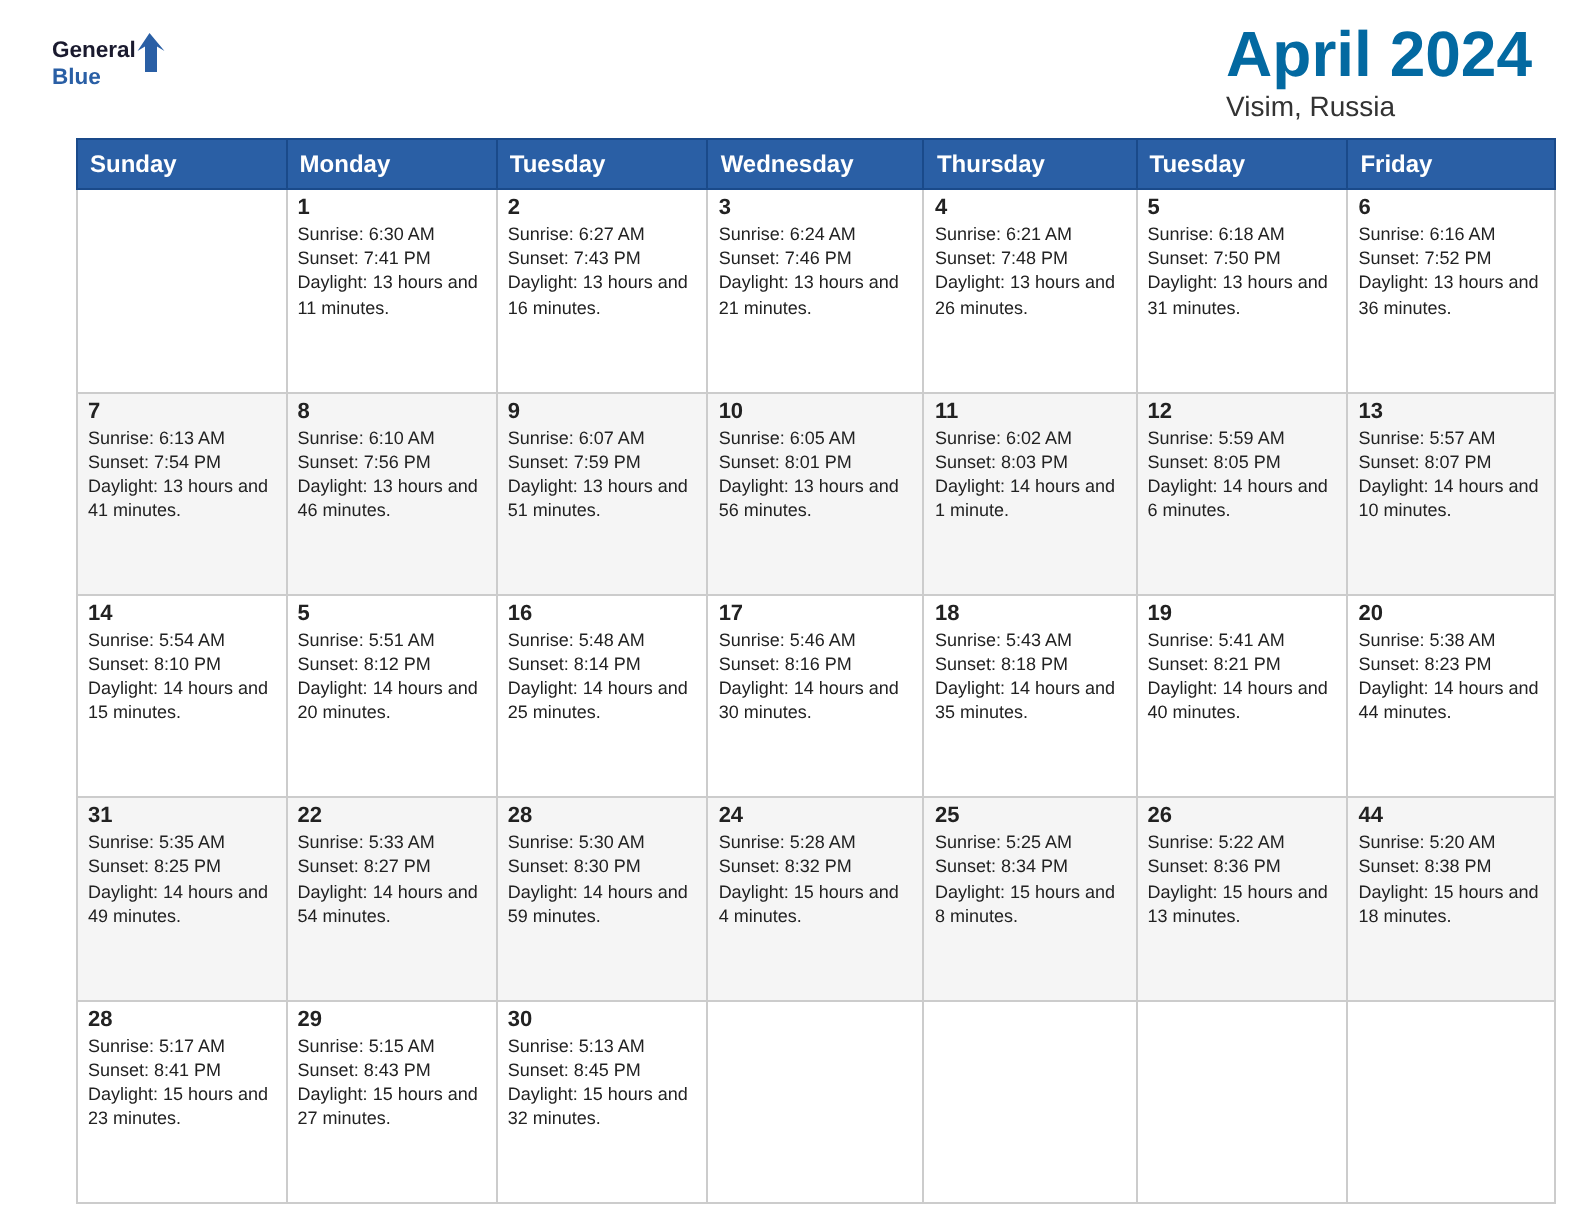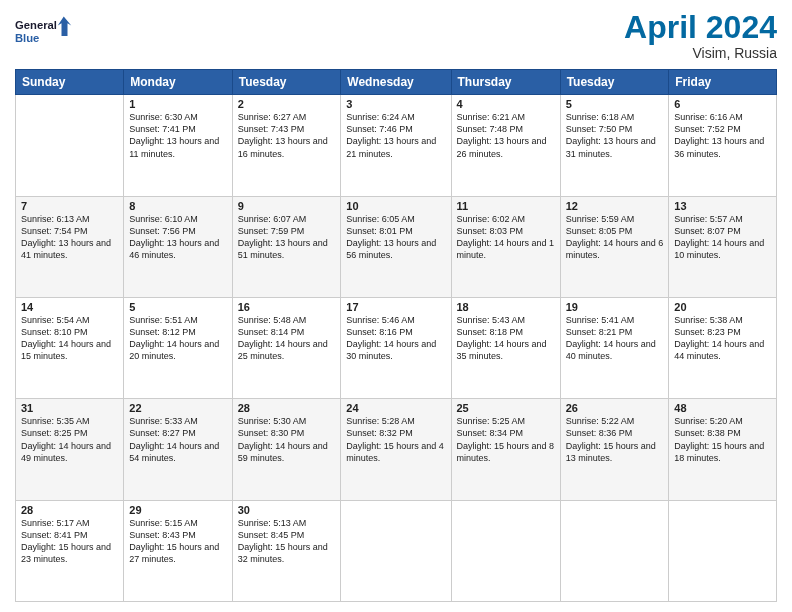--- a/index.html
+++ b/index.html
@@ -6,21 +6,21 @@
     body {
       font-family: Arial, sans-serif;
       background: #fff;
       width: 792px;
       height: 612px;
       overflow: hidden;
     }
     .page {
       width: 792px;
       height: 612px;
-      padding: 10px 15px;
+      padding: 10px 26px;
       display: flex;
       flex-direction: column;
     }
     .header {
       display: flex;
       justify-content: space-between;
       align-items: flex-start;
       margin-bottom: 8px;
     }
     .logo {
@@ -33,26 +33,27 @@
     }
     .month-title {
       font-size: 32px;
       font-weight: bold;
       color: #0369a1;
       line-height: 1.1;
     }
     .location {
       font-size: 14px;
       color: #333;
-      text-align: right;
+      text-align: left;
     }
     .calendar {
       width: 100%;
       border-collapse: collapse;
       flex: 1;
+      margin-left: 12px;
     }
     .calendar th {
       background: #2a5fa5;
       color: #fff;
       font-size: 12px;
       font-weight: bold;
       text-align: left;
       padding: 5px 6px;
       border: 1px solid #1a4a8a;
     }
@@ -269,21 +270,21 @@
           Sunrise: 5:25 AM<br>Sunset: 8:34 PM<br>Daylight: 15 hours and 8 minutes.
         </div>
       </td>
           <td>
         <div class="day-number">26</div>
         <div class="cell-info">
           Sunrise: 5:22 AM<br>Sunset: 8:36 PM<br>Daylight: 15 hours and 13 minutes.
         </div>
       </td>
           <td>
-        <div class="day-number">48</div>
+        <div class="day-number">44</div>
         <div class="cell-info">
           Sunrise: 5:20 AM<br>Sunset: 8:38 PM<br>Daylight: 15 hours and 18 minutes.
         </div>
       </td>
         </tr>
         <tr>
           <td>
         <div class="day-number">28</div>
         <div class="cell-info">
           Sunrise: 5:17 AM<br>Sunset: 8:41 PM<br>Daylight: 15 hours and 23 minutes.

